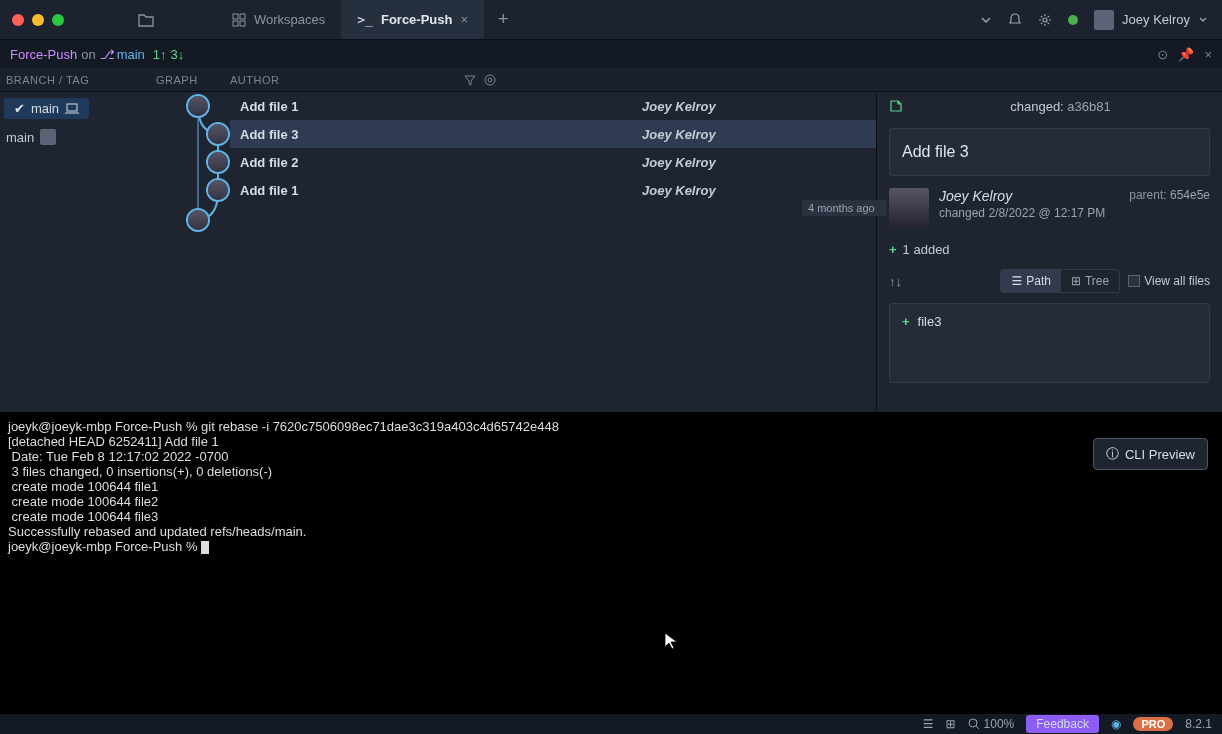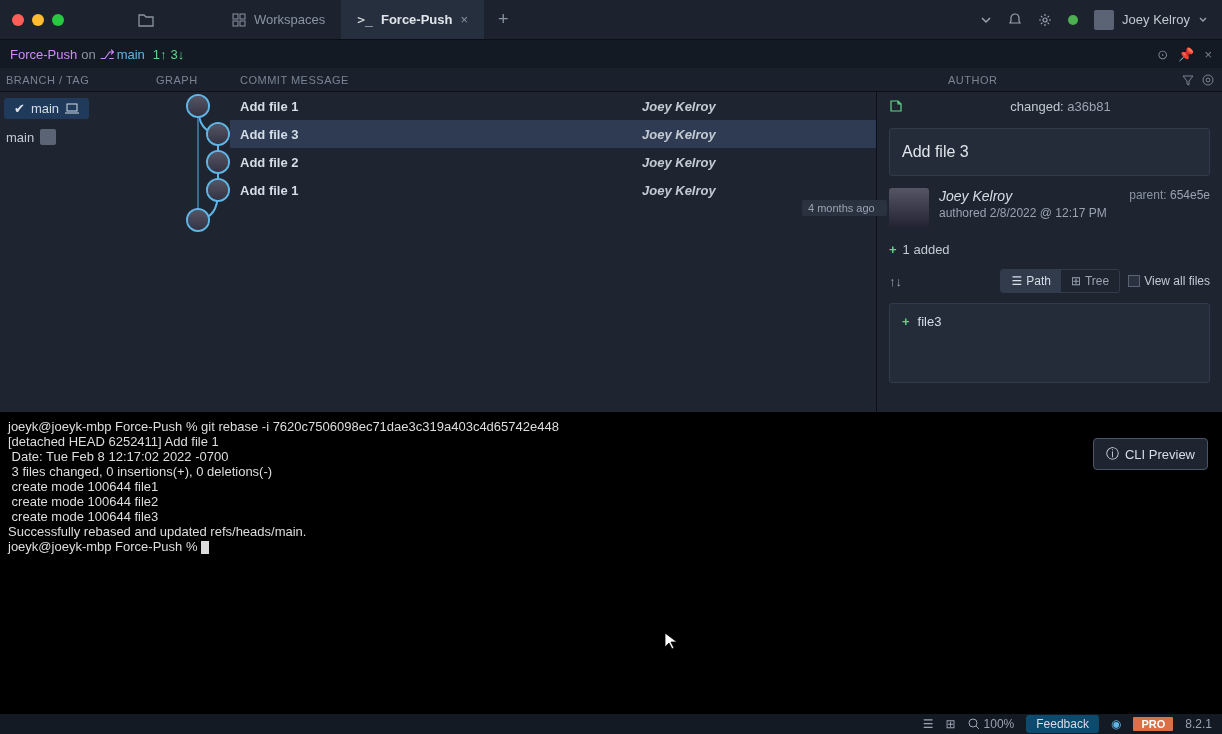--- a/index.html
+++ b/index.html
@@ -94,22 +94,22 @@
 .rp-file .plus { color:#5fd68a; font-weight:bold;}
 
 
 .terminal { position:absolute; top:412px; left:0; right:0; bottom:20px; background:#000; color:#ddd; font-family:'SF Mono',Menlo,monospace; font-size:13px; padding:8px; white-space:pre; line-height:1.15;}
 .term-cursor { display:inline-block; width:8px; height:13px; background:#ddd; vertical-align:text-bottom;}
 .cli-preview { position:absolute; right:14px; top:438px; border:1px solid #4a5568; background:#1e2530; color:#d5dde6; padding:6px 12px; border-radius:4px; display:flex; align-items:center; gap:6px; font-size:13px; cursor:pointer;}
 
 
 .statusbar { position:absolute; bottom:0; left:0; right:0; height:20px; background:#141a23; display:flex; align-items:center; font-size:12px; padding:0 10px;}
 .sb-right { margin-left:auto; display:flex; align-items:center; gap:12px;}
-.sb-feedback { background:#0c4a6e; padding:2px 10px; border-radius:3px; color:#d5dde6; cursor:pointer;}
-.sb-pro { background:#d97048; color:#fff; padding:1px 8px; border-radius:1px; font-weight:bold; font-size:11px;}
+.sb-feedback { background:#8b5cf6; padding:2px 10px; border-radius:3px; color:#d5dde6; cursor:pointer;}
+.sb-pro { background:#d97048; color:#fff; padding:1px 8px; border-radius:7px; font-weight:bold; font-size:11px;}
 .sb-zoom { display:flex; align-items:center; gap:4px; color:#9aa3b2;}
 svg { display:block;}
 
 .cursor-ptr { position:absolute; top:632px; left:664px; color:#fff; font-size:16px;}
 </style>
 </head>
 <body>
 
 <div class="titlebar">
   <div class="traffic-lights">
@@ -177,21 +177,20 @@
   <div class="repobar-right">
     <span>⊙</span>
     <span>📌</span>
     <span>×</span>
   </div>
 </div>
 
 <div class="col-headers">
   <div class="ch-branch">BRANCH / TAG</div>
   <div class="ch-graph">GRAPH</div>
-  <div class="ch-msg">COMMIT MESSAGE</div>
   <div class="ch-author">AUTHOR</div>
   <div class="ch-icons">
     <span>
         <svg width="12" height="12" viewBox="0 0 12 12">
           <path d="M1 2h10L7 7v4l-2-1V7z" fill="none" stroke="#7a8494"></path>
         </svg>
       </span>
     <span>
         <svg width="12" height="12" viewBox="0 0 12 12">
           <circle cx="6" cy="6" r="2" fill="none" stroke="#7a8494"></circle>
@@ -271,21 +270,21 @@
         <span>changed:</span>
         <span class="rp-hash">a36b81</span>
       </div>
     </div>
     <div class="rp-msgbox">Add file 3</div>
     <div class="rp-authorbox">
       <div class="rp-av"></div>
       <div class="rp-ainfo">
         <div class="rp-aname">Joey Kelroy</div>
         <div class="rp-adate">
-          <span>authored</span>
+          <span>changed</span>
           <span>2/8/2022 @ 12:17 PM</span>
         </div>
       </div>
       <div class="rp-parent">
         <span class="lbl">parent:</span>
         <span>654e5e</span>
       </div>
     </div>
     <div class="rp-added">
       <span class="plus">+</span>

